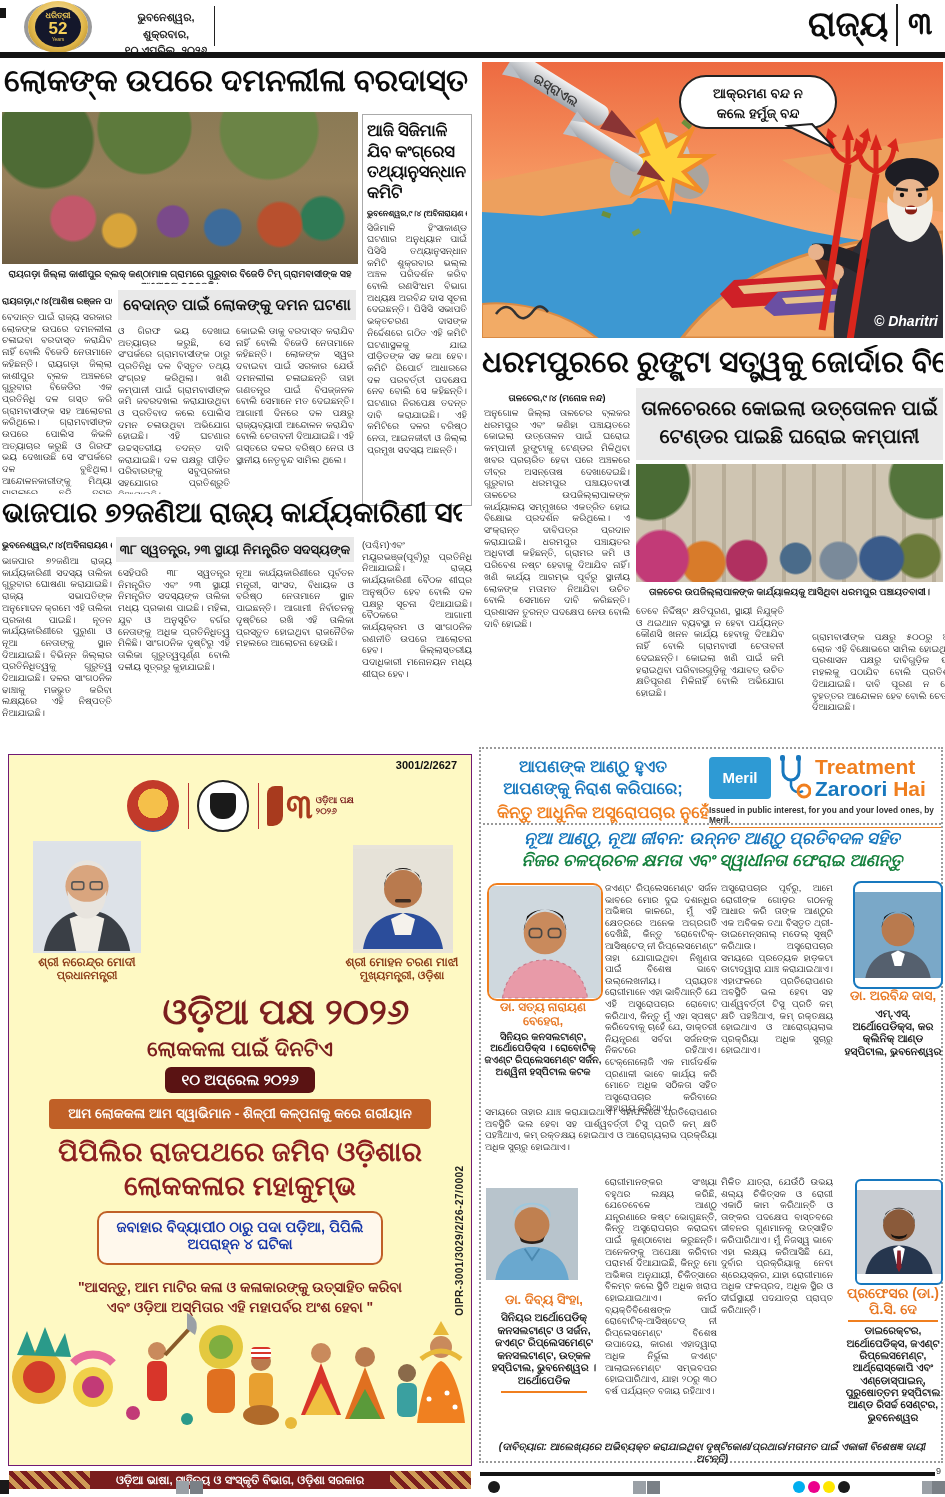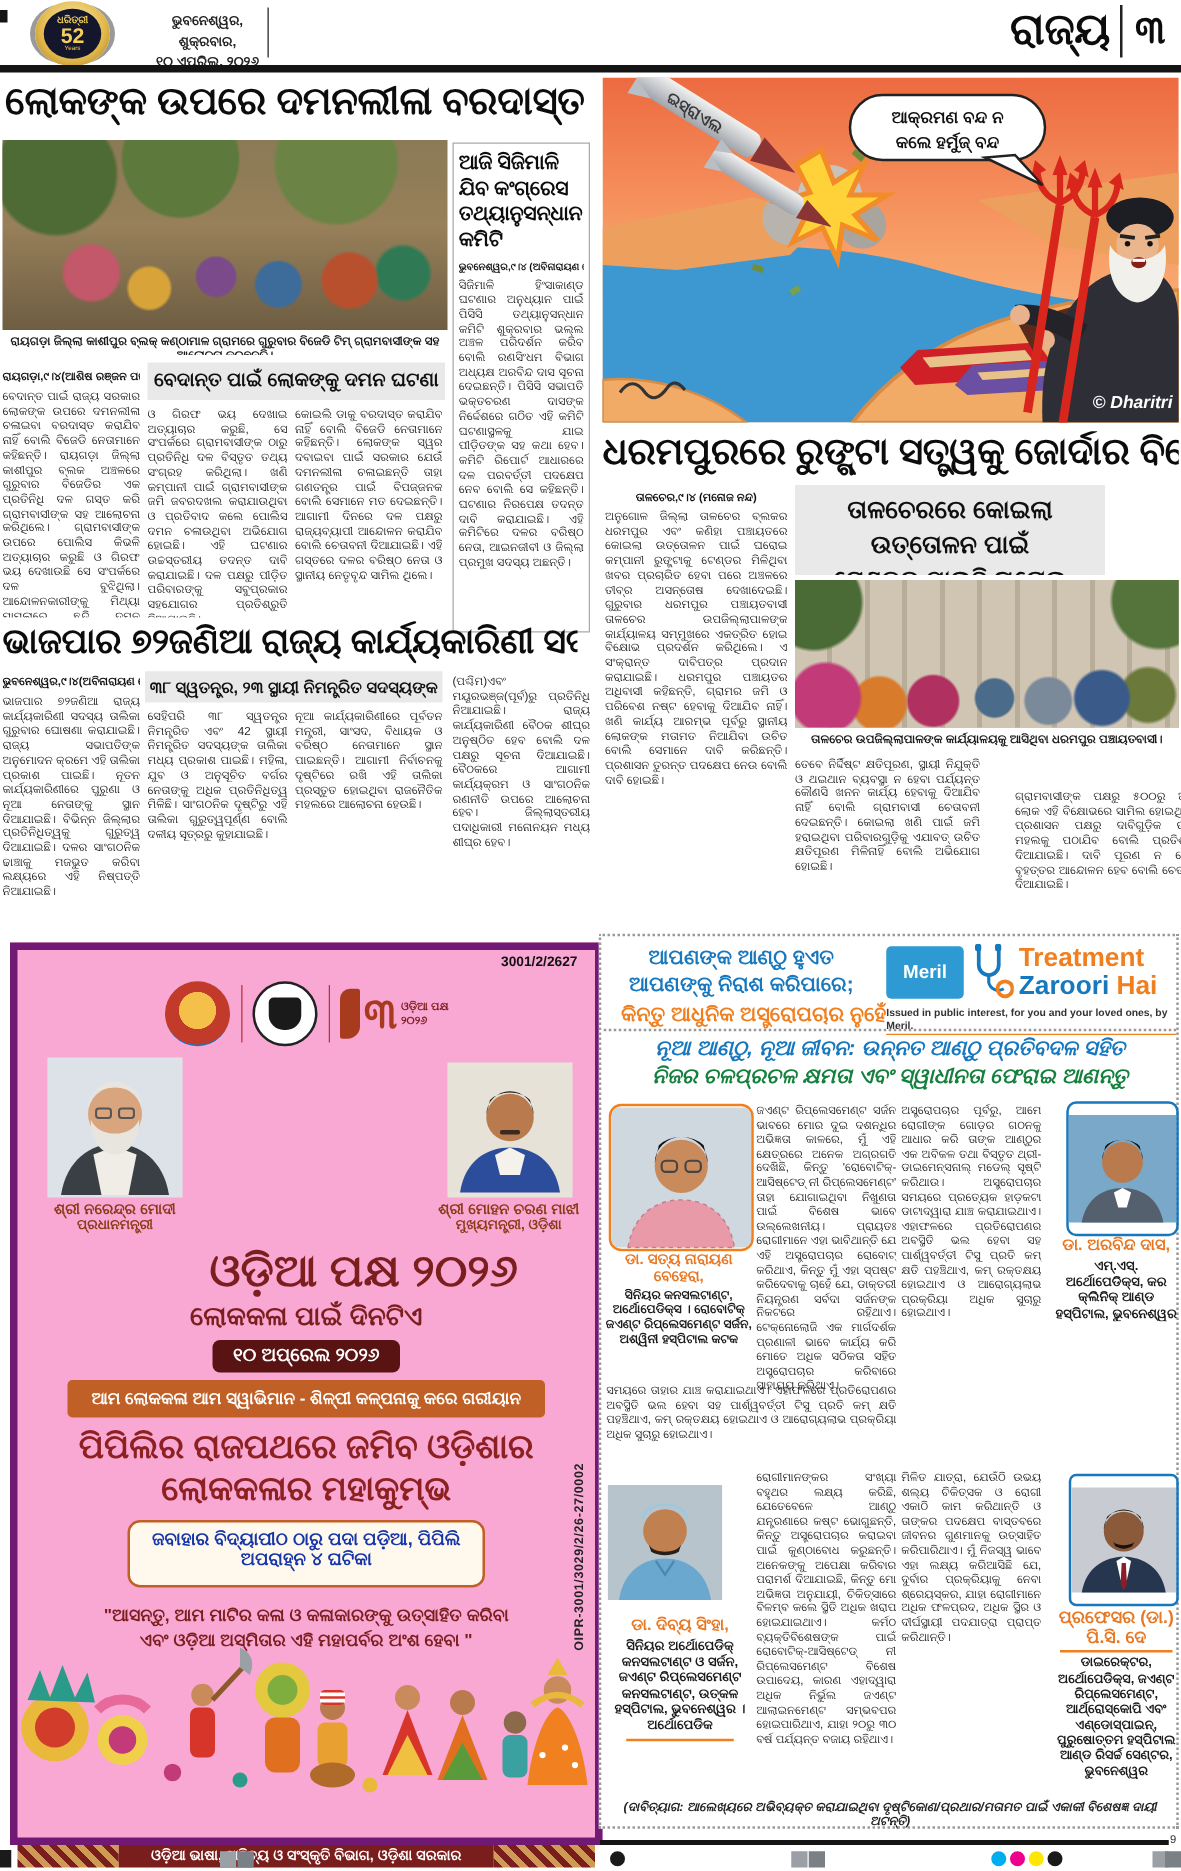--- a/index.html
+++ b/index.html
@@ -11,21 +11,21 @@
   .dateline{font-size:9px;font-weight:700;color:#111;text-align:center;overflow:hidden;white-space:nowrap;}
   .caption{font-size:9.5px;font-weight:700;color:#1a1a1a;text-align:center;overflow:hidden;}
   .graybox{background:#e9e9e9;font-weight:800;text-align:center;color:#101010;overflow:hidden;}
   .photo{background:#888;overflow:hidden;}
   .rule{background:#141414;}
   
   .logo-ring{width:60px;height:52px;border-radius:50%;background:radial-gradient(circle at 50% 40%,#fdf3c8,#e3b84a 60%,#9a7420);display:flex;align-items:center;justify-content:center;box-shadow:-6px 0 0 -2px #9a9a9a,6px 0 0 -2px #9a9a9a;}
   .logo-core{width:46px;height:40px;background:#14172b;border-radius:50%;color:#f2c col;display:flex;flex-direction:column;align-items:center;justify-content:center;}
   .logo-core div{color:#f5cf5a;line-height:1;}
   
-  .govt-ad{background:#f9a8d4;border:6px solid #701a75;}
+  .govt-ad{background:#fef9c3;border:1px solid #701a75;}
   .meril-ad{border:2px dotted #9a9a9a;background:#fff;}
   .doc-photo{border-radius:10px;overflow:hidden;}
   .doc-name{font-weight:800;color:#e87722;text-align:center;line-height:1.15;overflow:hidden;}
   .doc-details{font-weight:700;color:#1a1a1a;text-align:center;line-height:1.2;overflow:hidden;}
   .regsq{width:13px;height:13px;background:#9aa0a6;display:inline-block;}
   .regdot{width:12px;height:12px;border-radius:50%;display:inline-block;margin-right:3px;}
   .crowd1{background:
     radial-gradient(circle at 12% 18%,#4e6b35 0 14%,transparent 15%),
     radial-gradient(circle at 40% 10%,#5d7a3c 0 18%,transparent 19%),
     radial-gradient(circle at 75% 12%,#6b8446 0 16%,transparent 17%),
@@ -88,21 +88,21 @@
   <div class="abs dateline" style="left:2px;top:296px;width:110px;">ରାୟଗଡ଼ା,୯।୪(ଆଶିଷ ରଞ୍ଜନ ପଢ଼ା)</div>
   <div class="abs graybox" style="left:118px;top:290px;width:238px;height:30px;line-height:30px;font-size:15.5px;">ବେଦାନ୍ତ ପାଇଁ ଲୋକଙ୍କୁ ଦମନ ଘଟଣା</div>
   <div class="abs body-col" style="left:2px;top:312px;width:110px;height:182px;">ବେଦାନ୍ତ ପାଇଁ ରାଜ୍ୟ ସରକାର ଲୋକଙ୍କ ଉପରେ ଦମନଲୀଳା ଚଳାଇବା ବରଦାସ୍ତ କରାଯିବ ନାହିଁ ବୋଲି ବିଜେଡି ନେତାମାନେ କହିଛନ୍ତି। ରାୟଗଡ଼ା ଜିଲ୍ଲା କାଶୀପୁର ବ୍ଲକ ଅଞ୍ଚଳରେ ଗୁରୁବାର ବିଜେଡିର ଏକ ପ୍ରତିନିଧି ଦଳ ଗସ୍ତ କରି ଗ୍ରାମବାସୀଙ୍କ ସହ ଆଲୋଚନା କରିଥିଲେ। ଗ୍ରାମବାସୀଙ୍କ ଉପରେ ପୋଲିସ କିଭଳି ଅତ୍ୟାଚାର କରୁଛି ଓ ଗିରଫ ଭୟ ଦେଖାଉଛି ସେ ସଂପର୍କରେ ଦଳ ବୁଝିଥିଲା। ଆନ୍ଦୋଳନକାରୀଙ୍କୁ ମିଥ୍ୟା ମାମଲାରେ ଛନ୍ଦି ଦମନ କରାଯାଉଥିବା ଅଭିଯୋଗ ହୋଇଛି।</div>
   <div class="abs body-col" style="left:118px;top:326px;width:112px;height:168px;">ଓ ଗିରଫ ଭୟ ଦେଖାଇ ଅତ୍ୟାଚାର କରୁଛି, ସେ ସଂପର୍କରେ ଗ୍ରାମବାସୀଙ୍କ ଠାରୁ ପ୍ରତିନିଧି ଦଳ ବିସ୍ତୃତ ତଥ୍ୟ ସଂଗ୍ରହ କରିଥିଲା। ଖଣି କମ୍ପାନୀ ପାଇଁ ଗ୍ରାମବାସୀଙ୍କ ଜମି ଜବରଦଖଲ କରାଯାଉଥିବା ଓ ପ୍ରତିବାଦ କଲେ ପୋଲିସ ଦମନ ଚଳାଉଥିବା ଅଭିଯୋଗ ହୋଇଛି। ଏହି ଘଟଣାର ଉଚ୍ଚସ୍ତରୀୟ ତଦନ୍ତ ଦାବି କରାଯାଇଛି। ଦଳ ପକ୍ଷରୁ ପୀଡ଼ିତ ପରିବାରଙ୍କୁ ସବୁପ୍ରକାର ସହଯୋଗର ପ୍ରତିଶ୍ରୁତି ଦିଆଯାଇଛି।</div>
   <div class="abs body-col" style="left:236px;top:326px;width:118px;height:168px;">କୋଇଲି ଡାକୁ ବରଦାସ୍ତ କରାଯିବ ନାହିଁ ବୋଲି ବିଜେଡି ନେତାମାନେ କହିଛନ୍ତି। ଲୋକଙ୍କ ସ୍ୱର ଦବାଇବା ପାଇଁ ସରକାର ଯେଉଁ ଦମନଲୀଳା ଚଳାଇଛନ୍ତି ତାହା ଗଣତନ୍ତ୍ର ପାଇଁ ବିପଜ୍ଜନକ ବୋଲି ସେମାନେ ମତ ଦେଇଛନ୍ତି। ଆଗାମୀ ଦିନରେ ଦଳ ପକ୍ଷରୁ ରାଜ୍ୟବ୍ୟାପୀ ଆନ୍ଦୋଳନ କରାଯିବ ବୋଲି ଚେତାବନୀ ଦିଆଯାଇଛି। ଏହି ଗସ୍ତରେ ଦଳର ବରିଷ୍ଠ ନେତା ଓ ସ୍ଥାନୀୟ ନେତୃବୃନ୍ଦ ସାମିଲ ଥିଲେ।</div>
 
   <div class="abs h" style="left:2px;top:497px;width:460px;height:36px;font-size:28px;white-space:nowrap;overflow:hidden;">ଭାଜପାର ୭୨ଜଣିଆ ରାଜ୍ୟ କାର୍ଯ୍ୟକାରିଣୀ ସଦସ୍ୟ ଘୋଷଣା</div>
   <div class="abs dateline" style="left:2px;top:540px;width:110px;">ଭୁବନେଶ୍ୱର,୯।୪(ଅବିନାରାୟଣ ଜେନା)</div>
   <div class="abs graybox" style="left:116px;top:537px;width:238px;height:25px;line-height:25px;font-size:13px;">୩୮ ସ୍ୱତନ୍ତ୍ର, ୨୩ ସ୍ଥାୟୀ ନିମନ୍ତ୍ରିତ ସଦସ୍ୟଙ୍କ ତାଲିକା ପ୍ରକାଶ</div>
   <div class="abs body-col" style="left:2px;top:556px;width:110px;height:190px;">ଭାଜପାର ୭୨ଜଣିଆ ରାଜ୍ୟ କାର୍ଯ୍ୟକାରିଣୀ ସଦସ୍ୟ ତାଲିକା ଗୁରୁବାର ଘୋଷଣା କରାଯାଇଛି। ରାଜ୍ୟ ସଭାପତିଙ୍କ ଅନୁମୋଦନ କ୍ରମେ ଏହି ତାଲିକା ପ୍ରକାଶ ପାଇଛି। ନୂତନ କାର୍ଯ୍ୟକାରିଣୀରେ ପୁରୁଣା ଓ ନୂଆ ନେତାଙ୍କୁ ସ୍ଥାନ ଦିଆଯାଇଛି। ବିଭିନ୍ନ ଜିଲ୍ଲାର ପ୍ରତିନିଧିତ୍ୱକୁ ଗୁରୁତ୍ୱ ଦିଆଯାଇଛି। ଦଳର ସାଂଗଠନିକ ଢାଞ୍ଚାକୁ ମଜଭୁତ କରିବା ଲକ୍ଷ୍ୟରେ ଏହି ନିଷ୍ପତ୍ତି ନିଆଯାଇଛି।</div>
-  <div class="abs body-col" style="left:118px;top:568px;width:112px;height:178px;">ସେହିପରି ୩୮ ସ୍ୱତନ୍ତ୍ର ନିମନ୍ତ୍ରିତ ଏବଂ 42 ସ୍ଥାୟୀ ନିମନ୍ତ୍ରିତ ସଦସ୍ୟଙ୍କ ତାଲିକା ମଧ୍ୟ ପ୍ରକାଶ ପାଇଛି। ମହିଳା, ଯୁବ ଓ ଅନୁସୂଚିତ ବର୍ଗର ନେତାଙ୍କୁ ଅଧିକ ପ୍ରତିନିଧିତ୍ୱ ମିଳିଛି। ସାଂଗଠନିକ ଦୃଷ୍ଟିରୁ ଏହି ତାଲିକା ଗୁରୁତ୍ୱପୂର୍ଣ୍ଣ ବୋଲି ଦଳୀୟ ସୂତ୍ରରୁ କୁହାଯାଇଛି।</div>
+  <div class="abs body-col" style="left:118px;top:568px;width:112px;height:178px;">ସେହିପରି ୩୮ ସ୍ୱତନ୍ତ୍ର ନିମନ୍ତ୍ରିତ ଏବଂ ୨୩ ସ୍ଥାୟୀ ନିମନ୍ତ୍ରିତ ସଦସ୍ୟଙ୍କ ତାଲିକା ମଧ୍ୟ ପ୍ରକାଶ ପାଇଛି। ମହିଳା, ଯୁବ ଓ ଅନୁସୂଚିତ ବର୍ଗର ନେତାଙ୍କୁ ଅଧିକ ପ୍ରତିନିଧିତ୍ୱ ମିଳିଛି। ସାଂଗଠନିକ ଦୃଷ୍ଟିରୁ ଏହି ତାଲିକା ଗୁରୁତ୍ୱପୂର୍ଣ୍ଣ ବୋଲି ଦଳୀୟ ସୂତ୍ରରୁ କୁହାଯାଇଛି।</div>
   <div class="abs body-col" style="left:236px;top:568px;width:118px;height:178px;">ନୂଆ କାର୍ଯ୍ୟକାରିଣୀରେ ପୂର୍ବତନ ମନ୍ତ୍ରୀ, ସାଂସଦ, ବିଧାୟକ ଓ ବରିଷ୍ଠ ନେତାମାନେ ସ୍ଥାନ ପାଇଛନ୍ତି। ଆଗାମୀ ନିର୍ବାଚନକୁ ଦୃଷ୍ଟିରେ ରଖି ଏହି ତାଲିକା ପ୍ରସ୍ତୁତ ହୋଇଥିବା ରାଜନୈତିକ ମହଲରେ ଆଲୋଚନା ହେଉଛି।</div>
   <div class="abs body-col" style="left:362px;top:540px;width:110px;height:206px;">(ପଶ୍ଚିମ)ଏବଂ ମୟୂରଭଞ୍ଜ(ପୂର୍ବ)ରୁ ପ୍ରତିନିଧି ନିଆଯାଇଛି। ରାଜ୍ୟ କାର୍ଯ୍ୟକାରିଣୀ ବୈଠକ ଶୀଘ୍ର ଅନୁଷ୍ଠିତ ହେବ ବୋଲି ଦଳ ପକ୍ଷରୁ ସୂଚନା ଦିଆଯାଇଛି। ବୈଠକରେ ଆଗାମୀ କାର୍ଯ୍ୟକ୍ରମ ଓ ସାଂଗଠନିକ ରଣନୀତି ଉପରେ ଆଲୋଚନା ହେବ। ଜିଲ୍ଲାସ୍ତରୀୟ ପଦାଧିକାରୀ ମନୋନୟନ ମଧ୍ୟ ଶୀଘ୍ର ହେବ।</div>
 
   <div class="abs" style="left:482px;top:62px;width:461px;height:276px;">
     <svg class="av" viewBox="0 0 461 276">
       <defs>
         <linearGradient id="sky" x1="0" y1="0" x2="0" y2="1">
           <stop offset="0" stop-color="#ed6a41"></stop>
             <stop offset=".45" stop-color="#f79a63"></stop>
             <stop offset="1" stop-color="#fbc98b"></stop>
@@ -188,21 +188,21 @@
         <text x="276" y="56" text-anchor="middle" font-size="13.5" font-weight="700" fill="#111">କଲେ ହର୍ମୁଜ୍ ବନ୍ଦ</text>
       </g>
       <path d="M14,252 q10,-14 20,0 q8,10 18,-4 q6,-8 14,2" stroke="#333" stroke-width="2.5" fill="none"></path>
       <text x="392" y="264" font-size="14" font-weight="700" font-style="italic" fill="#fff">© Dharitri</text>
     </svg>
   </div>
 
   <div class="abs h" style="left:482px;top:345px;width:461px;height:40px;font-size:30px;white-space:nowrap;overflow:hidden;">ଧରମପୁରରେ ରୁଙ୍ଗ୍ଟା ସତ୍ତ୍ୱକୁ ଜୋର୍ଦାର ବିରୋଧ</div>
   <div class="abs dateline" style="left:484px;top:393px;width:146px;">ତାଳଚେର,୯।୪ (ମନୋଜ ନନ୍ଦ)</div>
   <div class="abs body-col" style="left:484px;top:408px;width:146px;height:338px;">ଅନୁଗୋଳ ଜିଲ୍ଲା ତାଳଚେର ବ୍ଲକର ଧରମପୁର ଏବଂ କଣିହା ପଞ୍ଚାୟତରେ କୋଇଲା ଉତ୍ତୋଳନ ପାଇଁ ଘରୋଇ କମ୍ପାନୀ ରୁଙ୍ଗ୍ଟାକୁ ଟେଣ୍ଡର ମିଳିଥିବା ଖବର ପ୍ରଚାରିତ ହେବା ପରେ ଅଞ୍ଚଳରେ ତୀବ୍ର ଅସନ୍ତୋଷ ଦେଖାଦେଇଛି। ଗୁରୁବାର ଧରମପୁର ପଞ୍ଚାୟତବାସୀ ତାଳଚେର ଉପଜିଲ୍ଲାପାଳଙ୍କ କାର୍ଯ୍ୟାଳୟ ସମ୍ମୁଖରେ ଏକତ୍ରିତ ହୋଇ ବିକ୍ଷୋଭ ପ୍ରଦର୍ଶନ କରିଥିଲେ। ଏ ସଂକ୍ରାନ୍ତ ଦାବିପତ୍ର ପ୍ରଦାନ କରାଯାଇଛି। ଧରମପୁର ପଞ୍ଚାୟତର ଅଧିବାସୀ କହିଛନ୍ତି, ଗ୍ରାମର ଜମି ଓ ପରିବେଶ ନଷ୍ଟ ହେବାକୁ ଦିଆଯିବ ନାହିଁ। ଖଣି କାର୍ଯ୍ୟ ଆରମ୍ଭ ପୂର୍ବରୁ ସ୍ଥାନୀୟ ଲୋକଙ୍କ ମତାମତ ନିଆଯିବା ଉଚିତ ବୋଲି ସେମାନେ ଦାବି କରିଛନ୍ତି। ପ୍ରଶାସନ ତୁରନ୍ତ ପଦକ୍ଷେପ ନେଉ ବୋଲି ଦାବି ହୋଇଛି।</div>
-  <div class="abs graybox" style="left:636px;top:388px;width:248px;height:72px;padding-top:6px;box-sizing:border-box;">
+  <div class="abs graybox" style="left:636px;top:388px;width:307px;height:72px;padding-top:6px;box-sizing:border-box;">
     <div style="font-size:20px;line-height:1.4;">ତାଳଚେରରେ କୋଇଲା ଉତ୍ତୋଳନ ପାଇଁ</div>
     <div style="font-size:20px;line-height:1.4;">ଟେଣ୍ଡର ପାଇଛି ଘରୋଇ କମ୍ପାନୀ</div>
   </div>
   <div class="abs photo crowd2" style="left:636px;top:464px;width:307px;height:118px;"></div>
   <div class="abs caption" style="left:636px;top:586px;width:307px;height:15px;">ତାଳଚେର ଉପଜିଲ୍ଲାପାଳଙ୍କ କାର୍ଯ୍ୟାଳୟକୁ ଆସିଥିବା ଧରମପୁର ପଞ୍ଚାୟତବାସୀ।</div>
   <div class="abs body-col" style="left:636px;top:606px;width:148px;height:140px;">ତେବେ ନିର୍ଦ୍ଦିଷ୍ଟ କ୍ଷତିପୂରଣ, ସ୍ଥାୟୀ ନିଯୁକ୍ତି ଓ ଥଇଥାନ ବ୍ୟବସ୍ଥା ନ ହେବା ପର୍ଯ୍ୟନ୍ତ କୌଣସି ଖନନ କାର୍ଯ୍ୟ ହେବାକୁ ଦିଆଯିବ ନାହିଁ ବୋଲି ଗ୍ରାମବାସୀ ଚେତାବନୀ ଦେଇଛନ୍ତି। କୋଇଲା ଖଣି ପାଇଁ ଜମି ହରାଇଥିବା ପରିବାରଗୁଡ଼ିକୁ ଏଯାବତ୍ ଉଚିତ କ୍ଷତିପୂରଣ ମିଳିନାହିଁ ବୋଲି ଅଭିଯୋଗ ହୋଇଛି।</div>
   <div class="abs body-col" style="left:792px;top:632px;width:151px;height:140px;margin-left:20px;">ଗ୍ରାମବାସୀଙ୍କ ପକ୍ଷରୁ ୫୦୦ରୁ ଅଧିକ ଲୋକ ଏହି ବିକ୍ଷୋଭରେ ସାମିଲ ହୋଇଥିଲେ। ପ୍ରଶାସନ ପକ୍ଷରୁ ଦାବିଗୁଡ଼ିକ ଉପର ମହଲକୁ ପଠାଯିବ ବୋଲି ପ୍ରତିଶ୍ରୁତି ଦିଆଯାଇଛି। ଦାବି ପୂରଣ ନ ହେଲେ ବୃହତ୍ତର ଆନ୍ଦୋଳନ ହେବ ବୋଲି ଚେତାବନୀ ଦିଆଯାଇଛି।</div>
 
   <div class="abs govt-ad" style="left:8px;top:754px;width:462px;height:710px;">
     <div class="abs" style="right:14px;top:4px;font-size:11px;font-weight:800;color:#111;">3001/2/2627</div>

